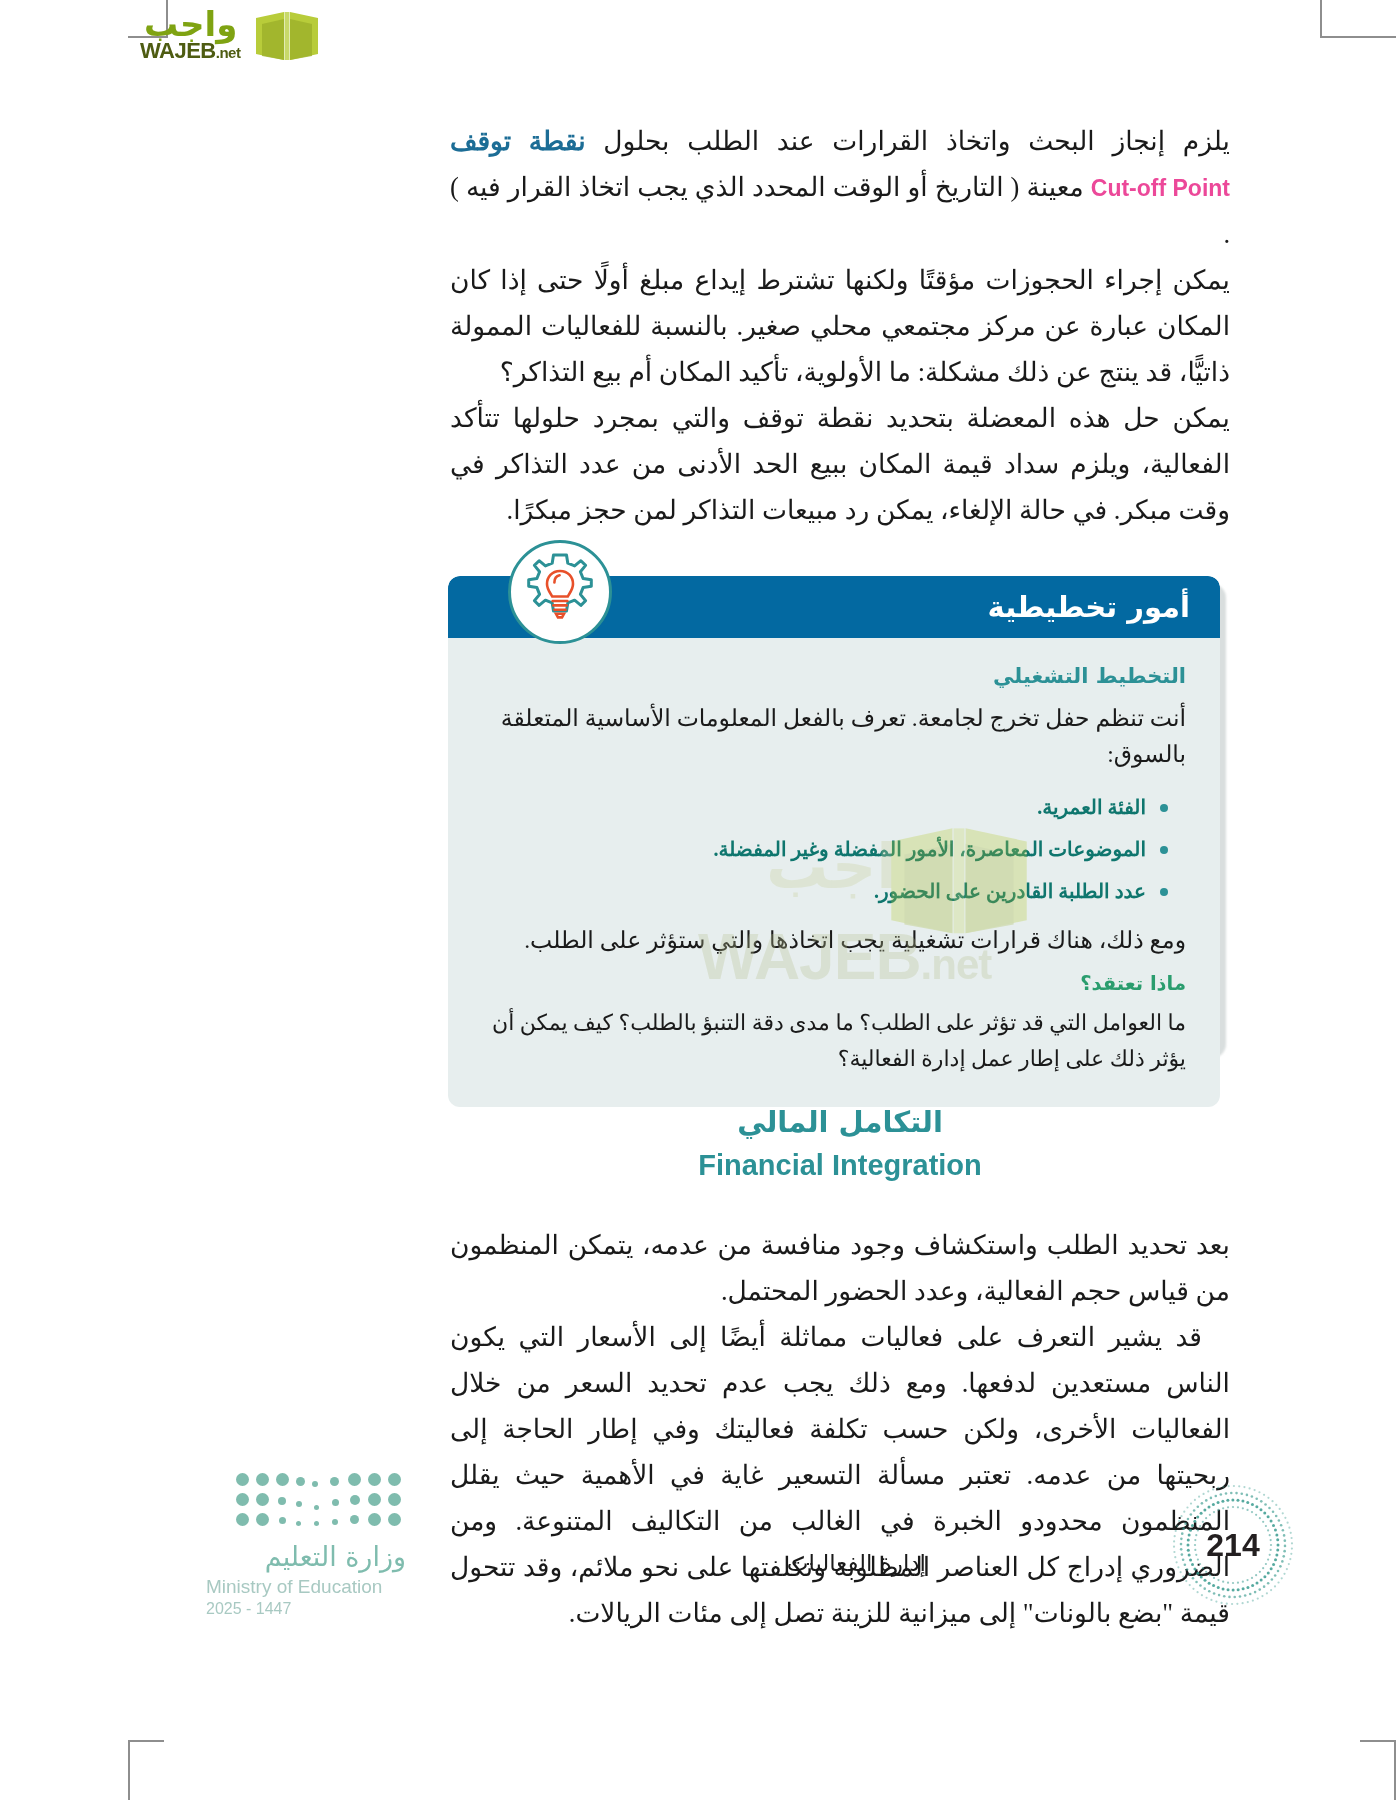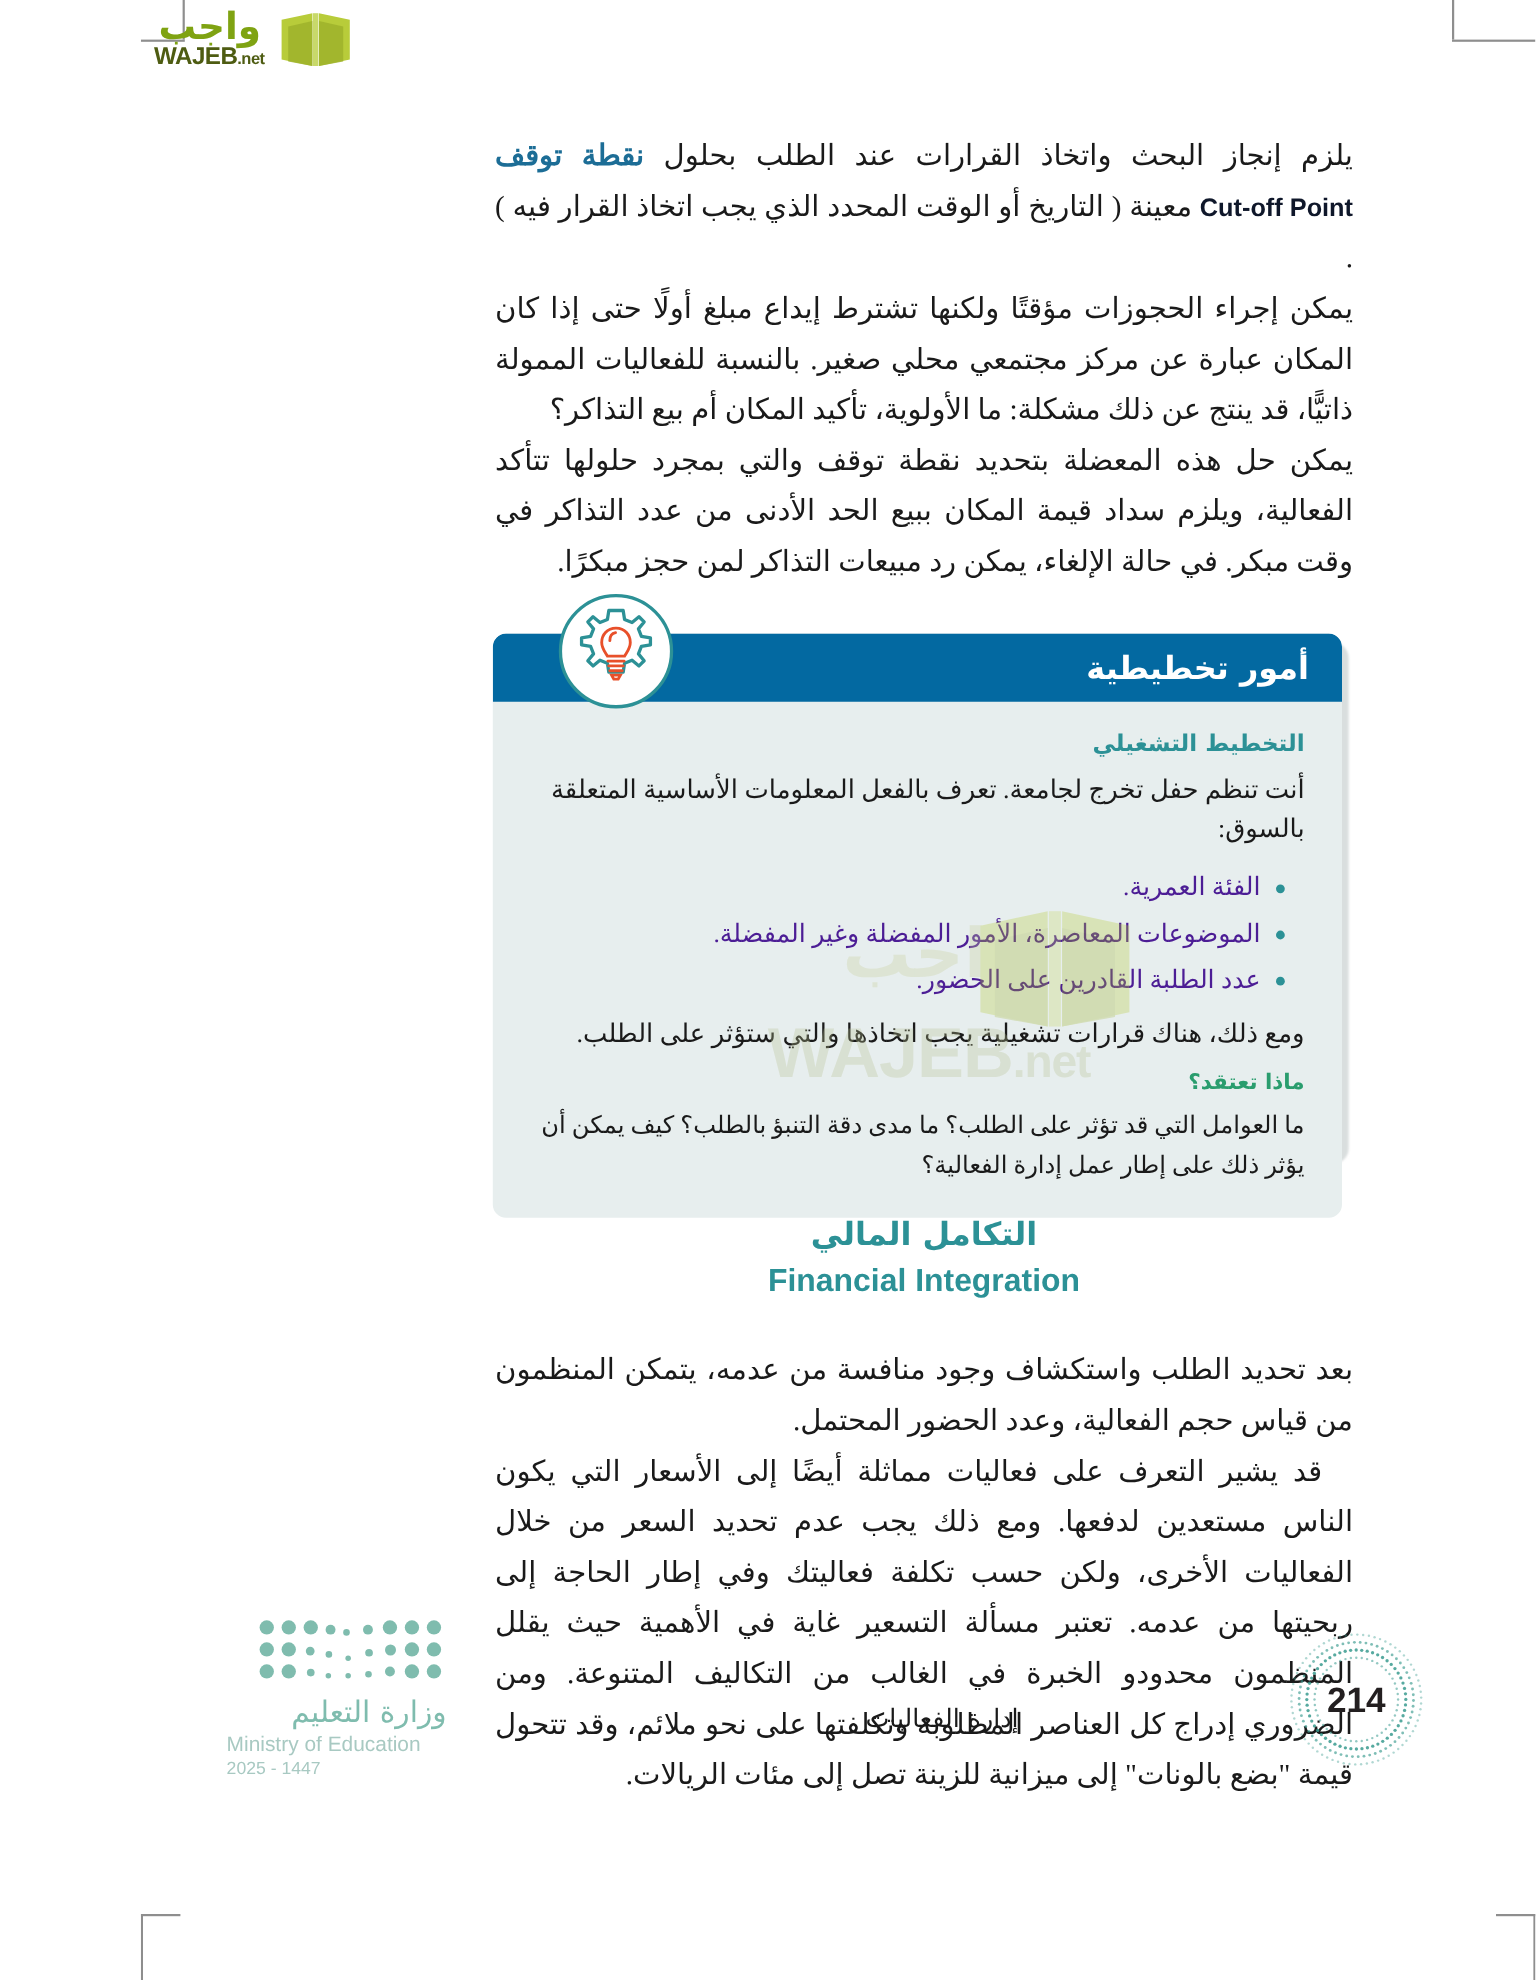--- a/index.html
+++ b/index.html
@@ -138,21 +138,21 @@
     text-align: justify;
     text-justify: inter-word;
     direction: rtl;
   }
   p.body-text.indent { text-indent: 28px; }
   .term {
     color: #1c6d96;
     font-weight: bold;
   }
   .term-en {
-    color: #0f172a;
+    color: #ec4899;
     font-weight: bold;
     font-family: "Liberation Sans", sans-serif;
     font-size: 23px;
     direction: ltr;
     display: inline-block;
   }
 
   
   .info-card-wrap {
     position: absolute;
@@ -230,25 +230,26 @@
     direction: rtl;
     text-align: right;
   }
   ul.info-list {
     list-style: none;
     margin: 0 0 10px 0;
     padding: 0 18px 0 0;
   }
   ul.info-list li {
     position: relative;
-    font-size: 23px;
+    font-size: 20px;
     line-height: 42px;
-    color: #4c1d95;
+    color: #0f766e;
     padding-right: 22px;
     direction: rtl;
+    font-weight: bold;
   }
   ul.info-list li::before {
     content: "";
     position: absolute;
     right: 0;
     top: 18px;
     width: 8px;
     height: 8px;
     background: #2c9196;
     border-radius: 50%;

